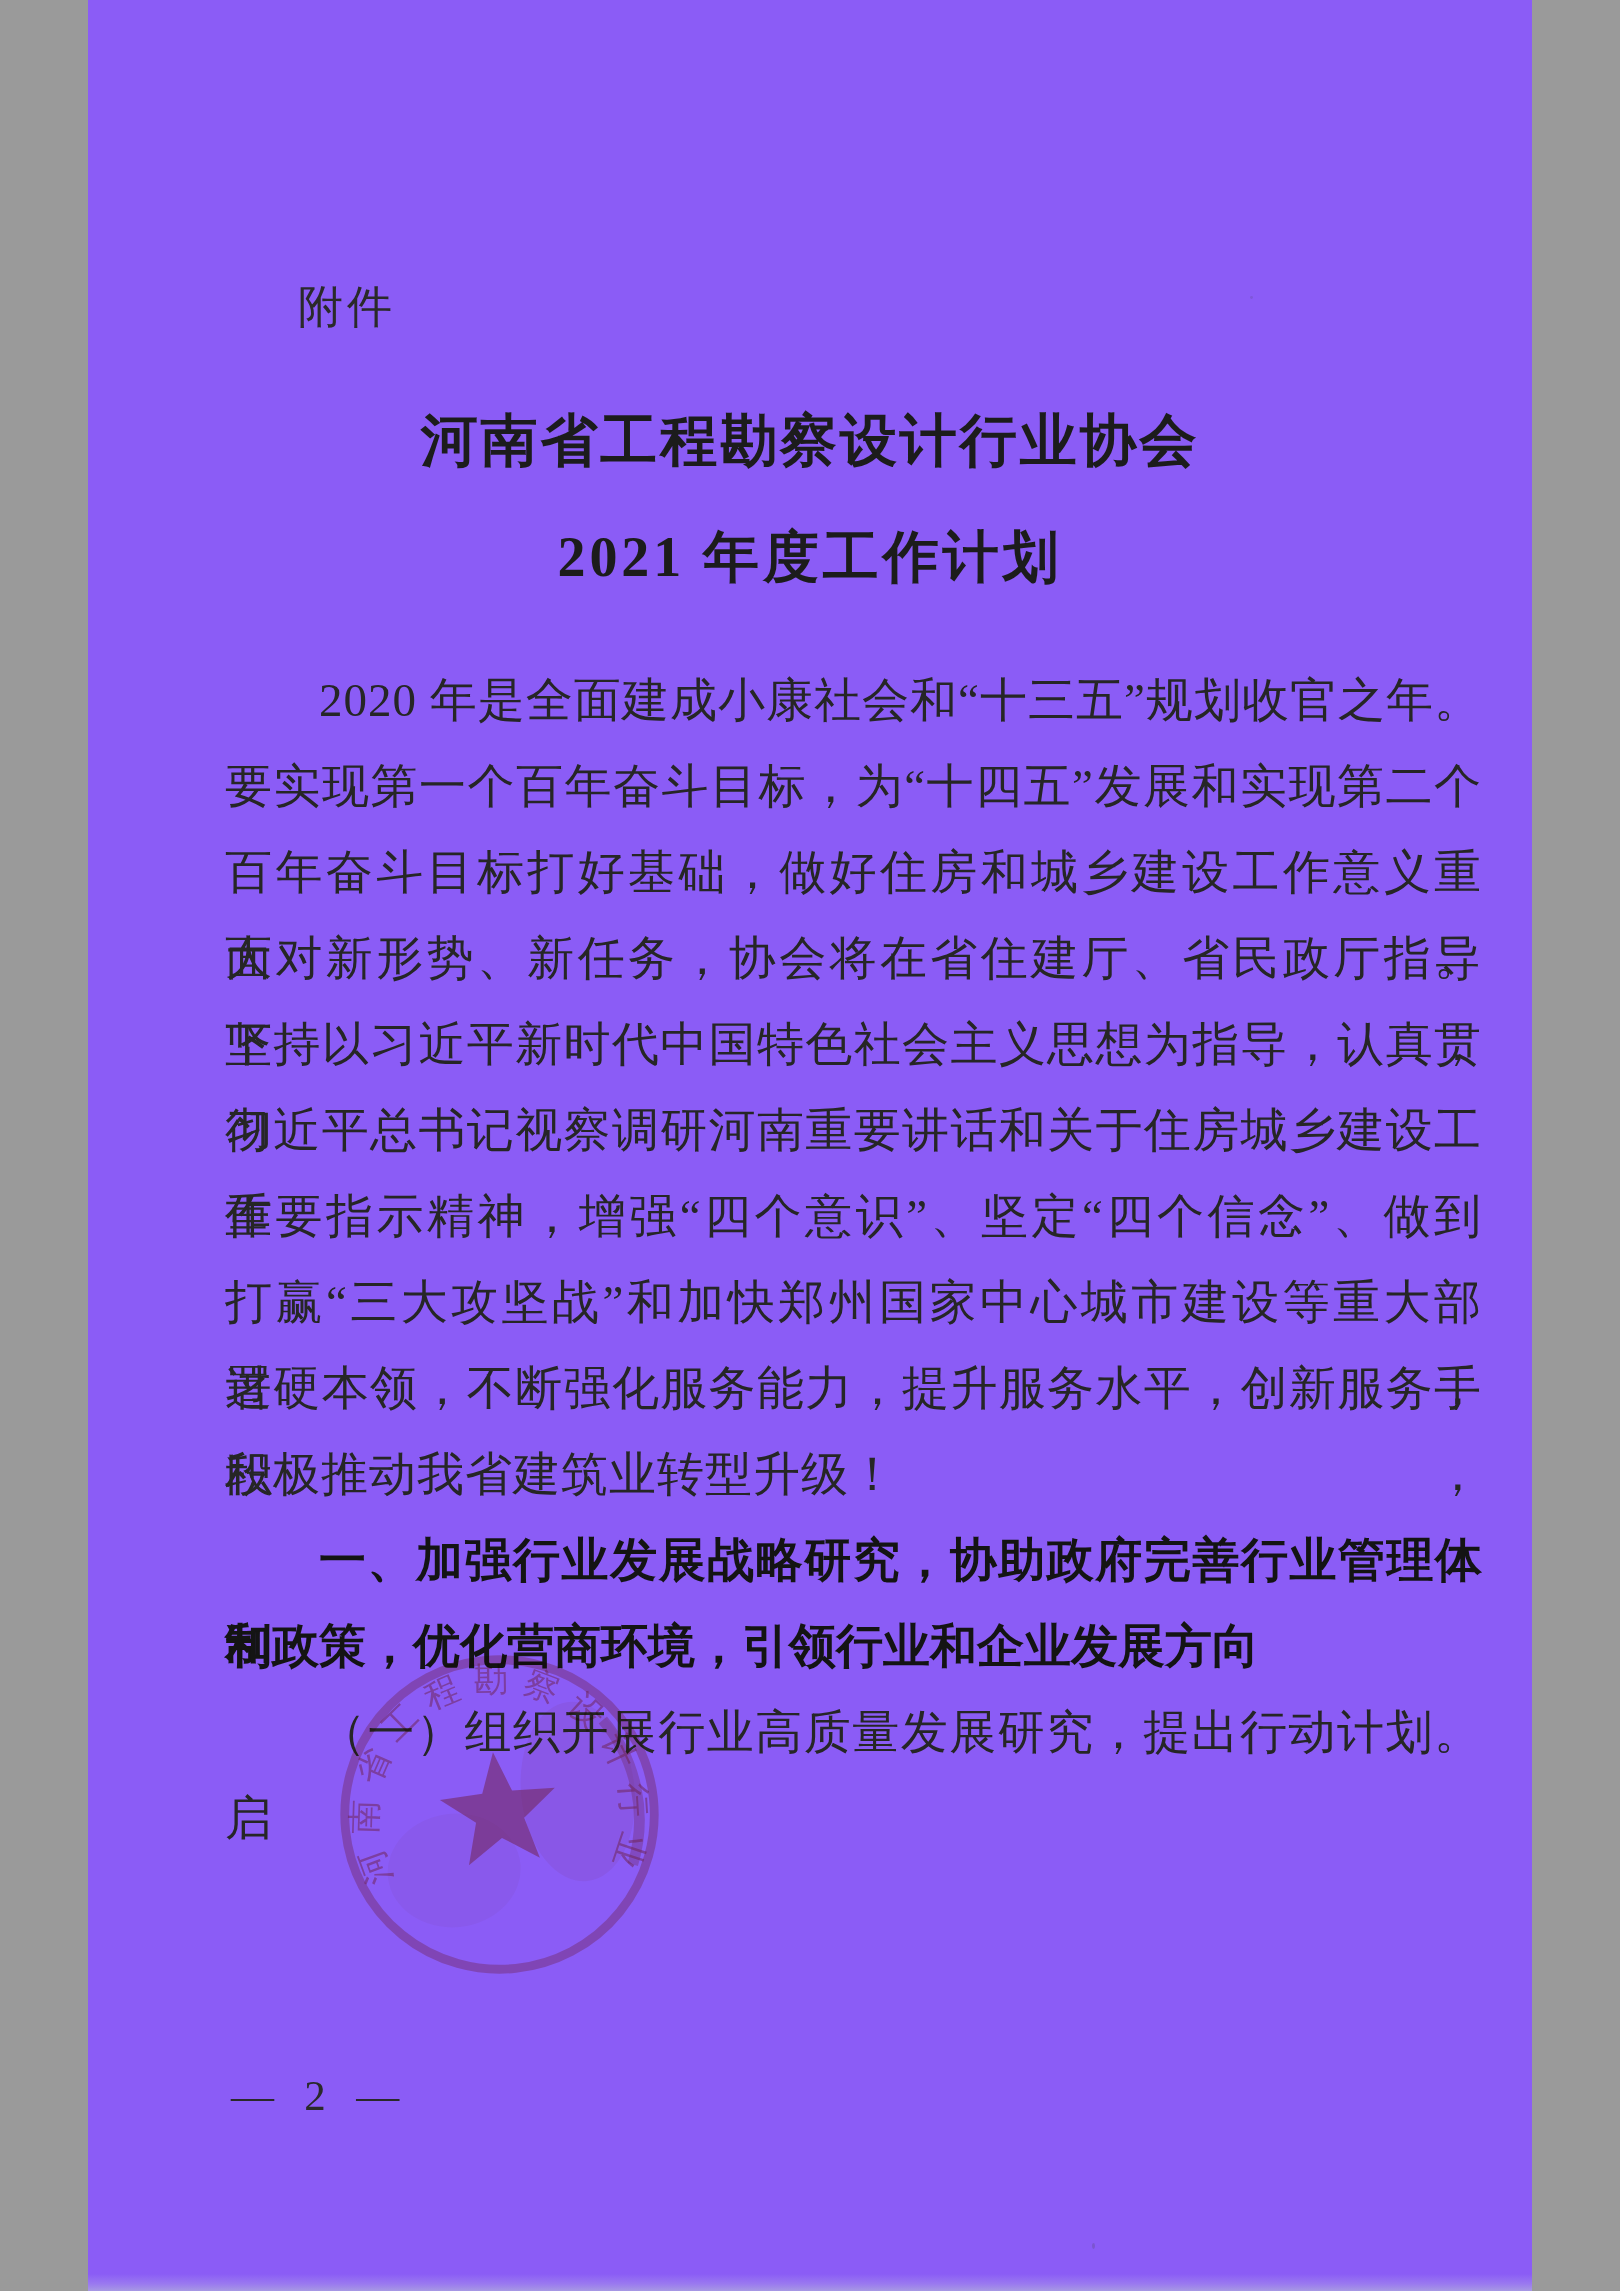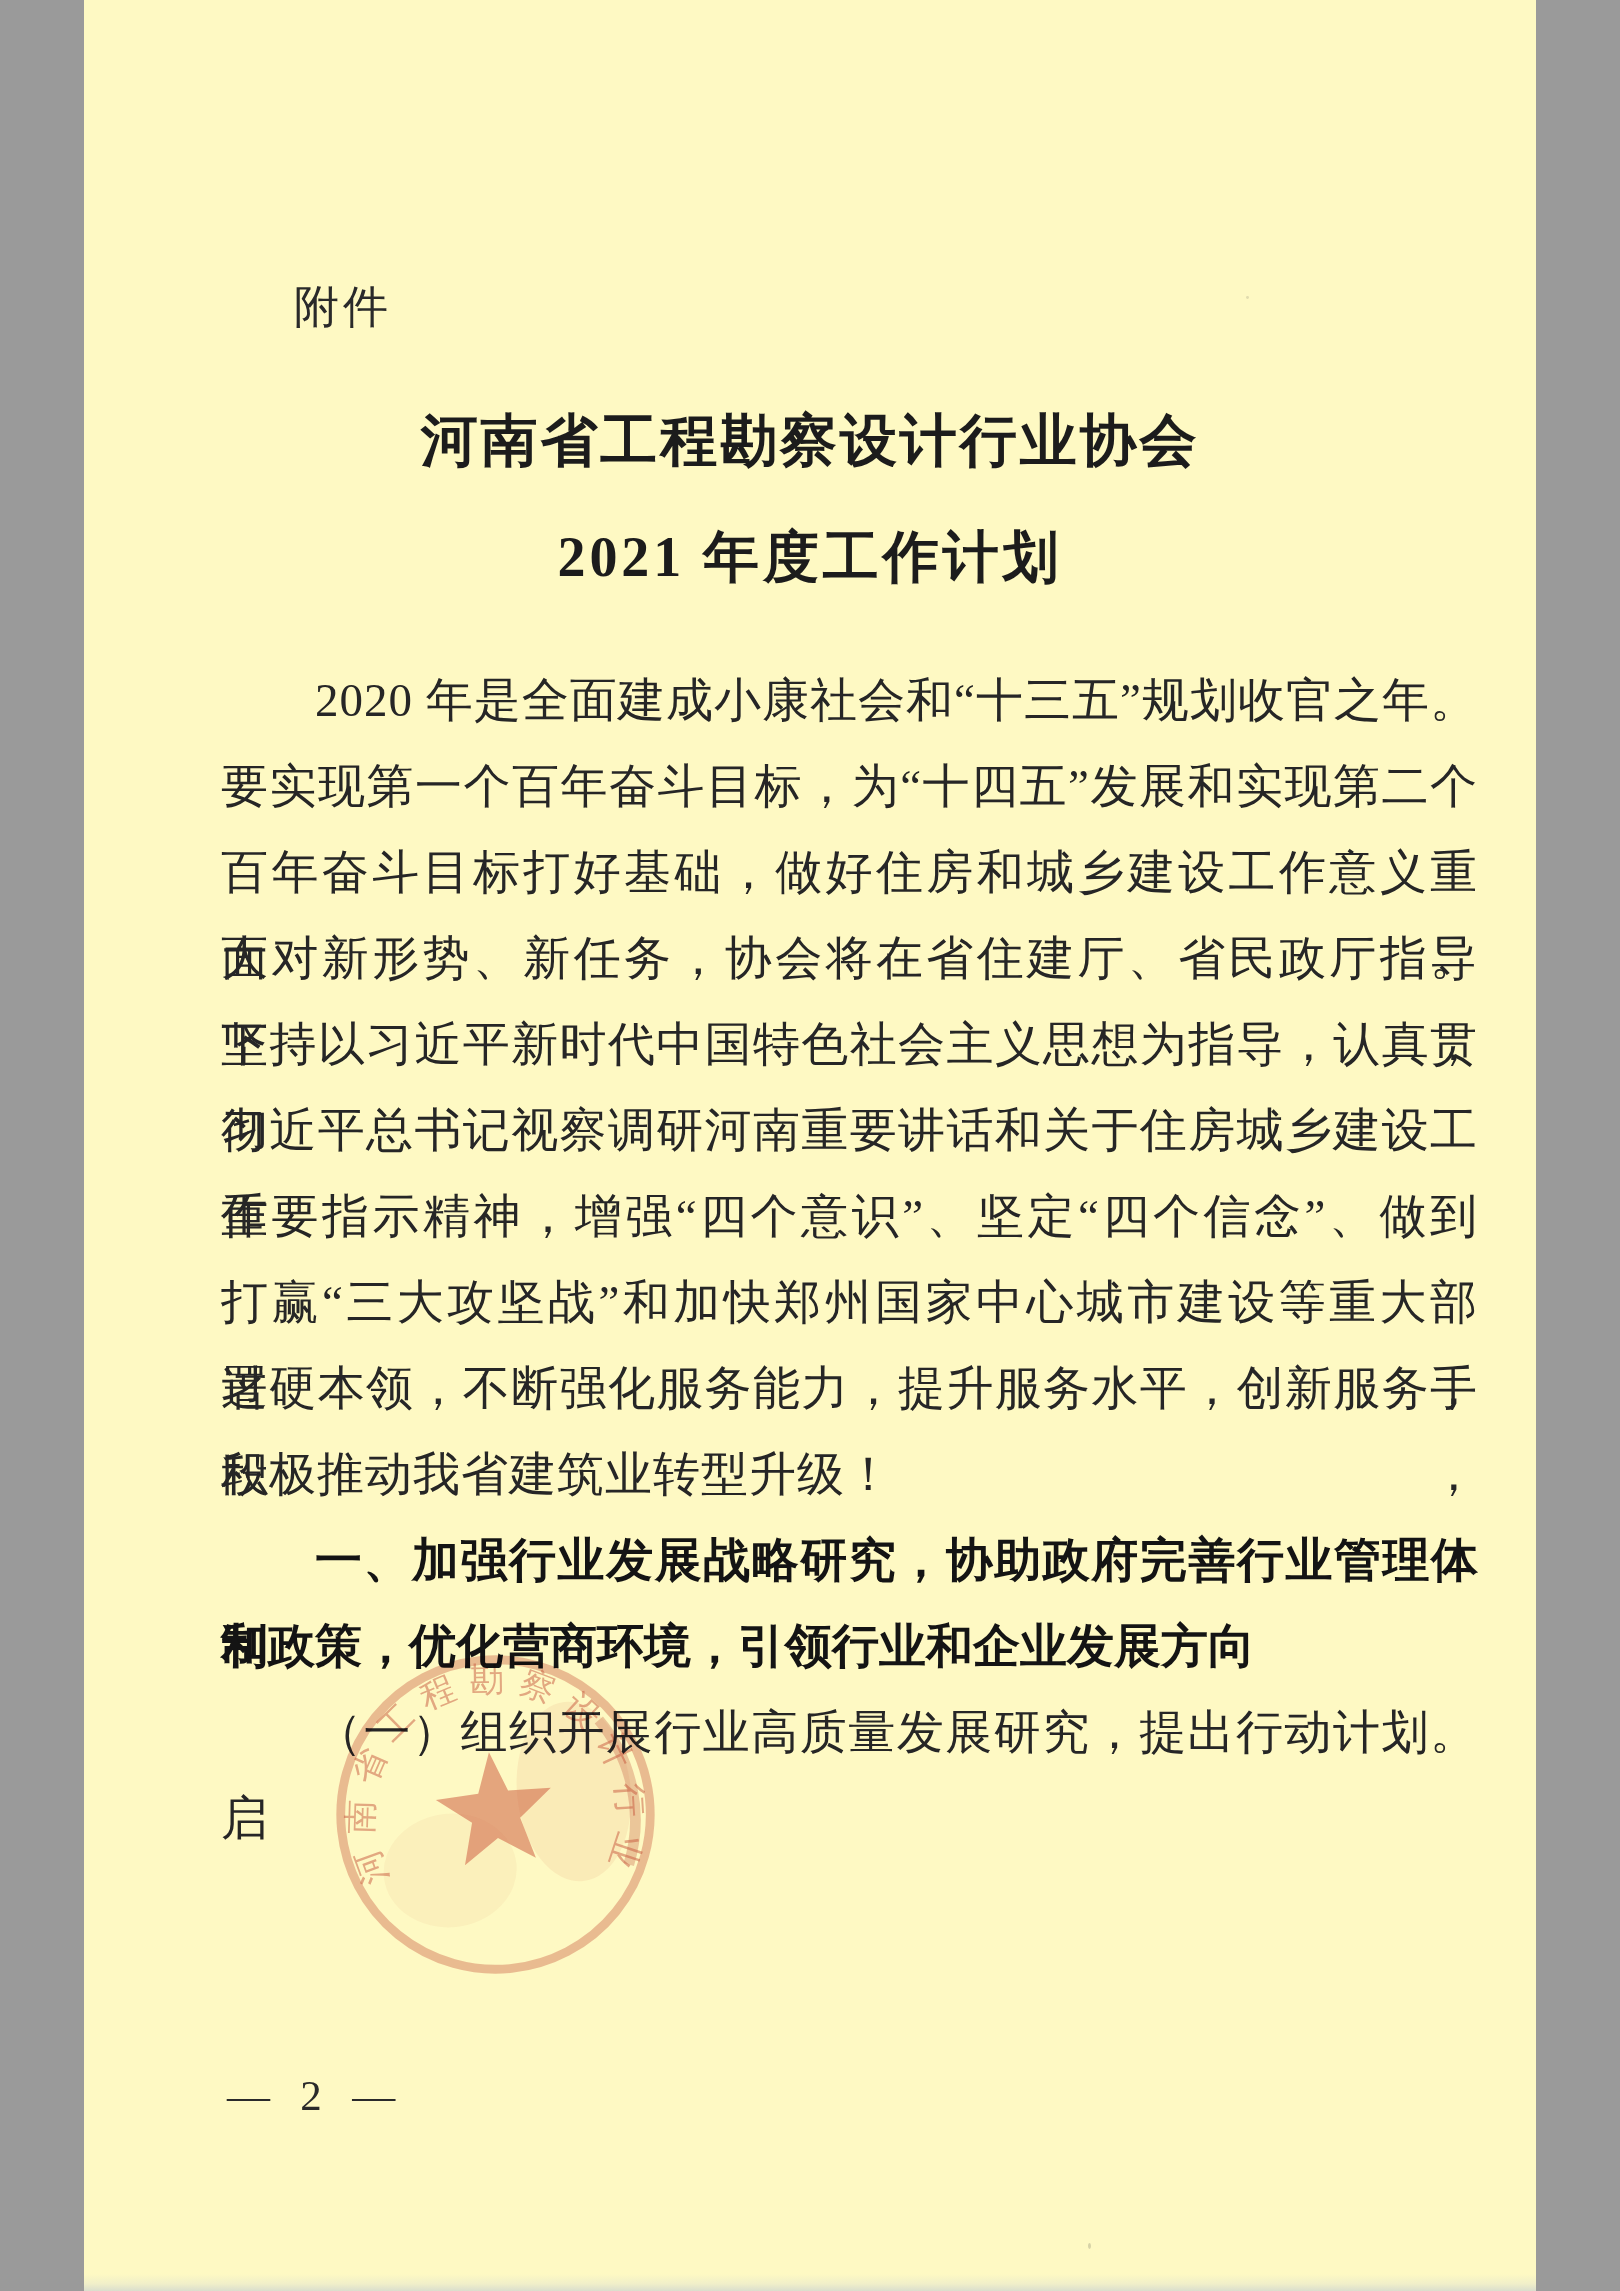--- a/index.html
+++ b/index.html
@@ -1,24 +1,23 @@
 <!DOCTYPE html>
 <html><head>
 <meta charset="utf-8">
 <style>
   html,body{margin:0;padding:0;background:#9a9a9a;}
   .page{
     position:relative;
     width:1444px;height:2292px;
     margin:0 auto;
-    background:#fef9c3;
+    background:#8b5cf6;
     overflow:hidden;
     font-family:"Liberation Serif","DejaVu Serif",serif;
     color:#262626;
-    padding-left:8px;
   }
   .attachment{
     position:absolute;left:210px;top:282px;
     font-size:45px;line-height:51px;letter-spacing:3.9px;color:#2a2a2a;
   }
   .title1{
     position:absolute;left:0;top:405px;width:100%;
     text-align:center;font-weight:700;font-size:57px;line-height:71px;
     letter-spacing:2.9px;color:#1c1c1c;
   }

